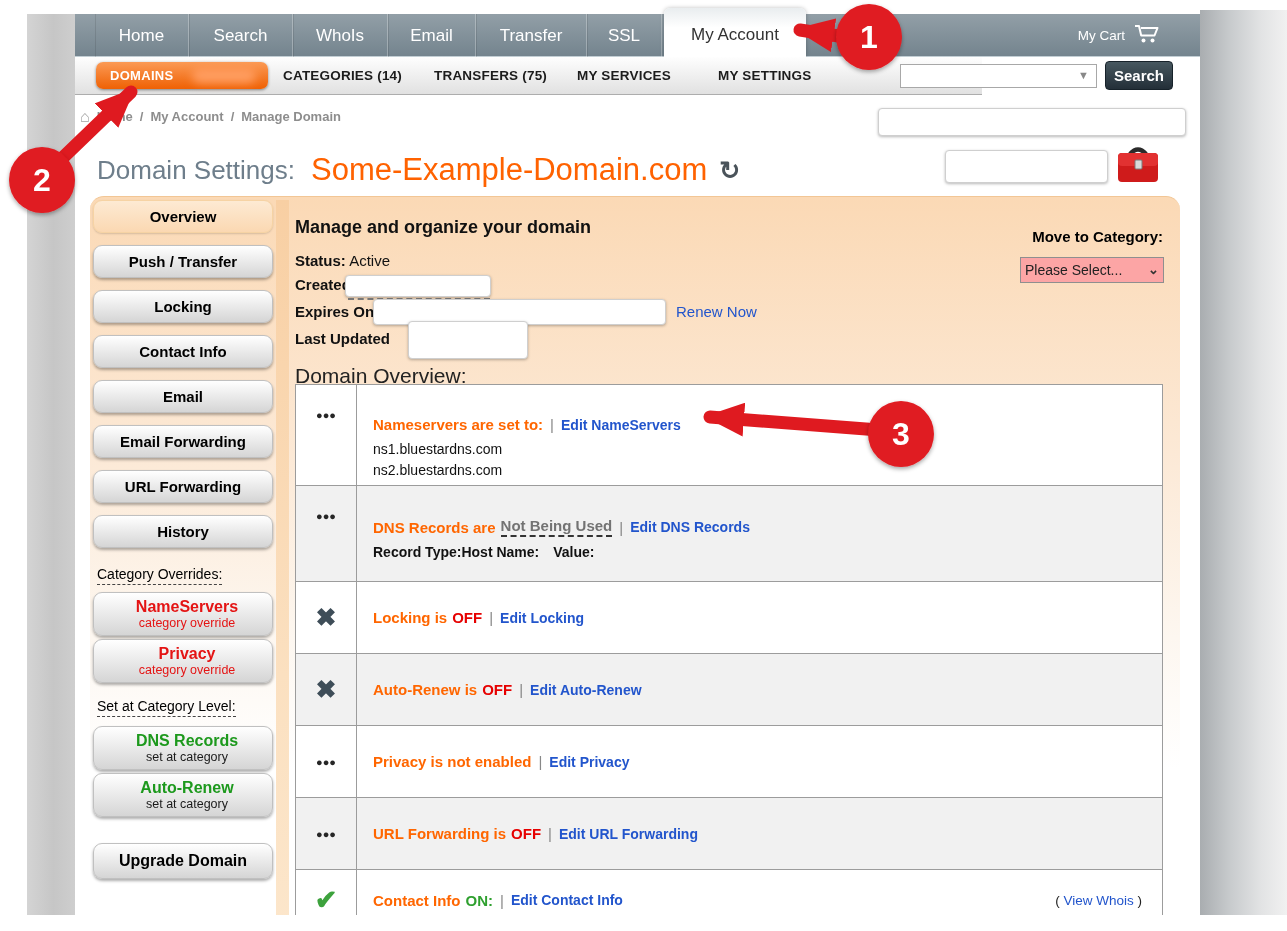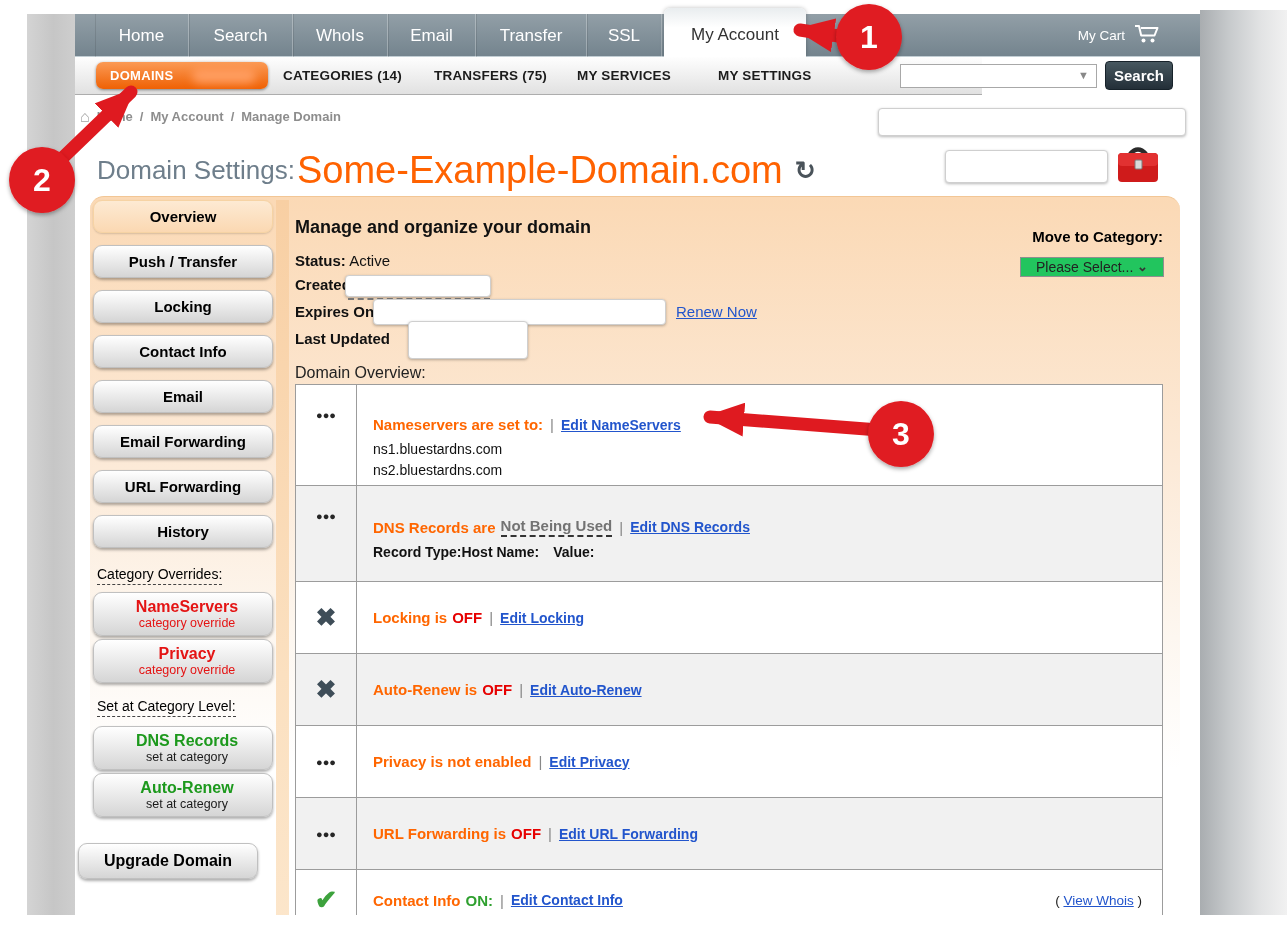--- a/index.html
+++ b/index.html
@@ -51,21 +51,21 @@
             background:linear-gradient(#47575f,#232f38); border:1px solid #17222a; border-radius:4px;
             color:#fff; font-weight:bold; font-size:15px; text-align:center; line-height:27px; cursor:pointer; }
 
   
   .breadcrumb { left:80px; top:109px; display:flex; gap:7px; font-size:13px; font-weight:bold;
             color:#8d8d8d; align-items:center; }
   .crumb { cursor:pointer; }
   .home-glyph { color:#a3a3a3; font-size:16px; line-height:14px; }
   .title-row { left:97px; top:147px; height:46px; display:flex; align-items:center; }
   .title-prefix { font-size:26px; color:#6e7e8b; }
-  .title-domain { font-size:38px; color:#ff6200; margin-left:2px; }
+  .title-domain { font-size:31px; color:#ff6200; margin-left:16px; }
   .refresh-glyph { font-size:25px; color:#4a535a; margin-left:12px; font-weight:bold; cursor:pointer; }
 
   
   .redact { background:#fff; border:1px solid #cfcfcf; border-radius:4px;
             box-shadow:0 1px 3px rgba(0,0,0,.28); }
   .redact-1 { left:878px; top:108px; width:308px; height:28px; }
   .redact-2 { left:945px; top:150px; width:163px; height:33px; }
   .redact-created { left:345px; top:275px; width:146px; height:22px; }
   .redact-expires { left:373px; top:299px; width:293px; height:26px; }
   .redact-updated { left:408px; top:321px; width:120px; height:38px; }
@@ -91,38 +91,38 @@
   .side-label { left:97px; font-size:14px; color:#000; border-bottom:1px dashed #444;
            padding-bottom:2px; z-index:3; }
   .sl-0{top:566px}.sl-1{top:698px}
   .side-btn2 { left:93px; width:180px; height:44px; border-radius:9px;
            background:linear-gradient(#ffffff,#d5d5d5); border:1px solid #c0c0c0;
            box-shadow:0 2px 3px rgba(0,0,0,.32); text-align:center; z-index:3; cursor:pointer;padding-left:8px; }
   .sb-0{top:592px}.sb-1{top:639px}.sb-2{top:726px}.sb-3{top:773px}
   .side-btn2 .l1 { font-size:16px; font-weight:bold; line-height:19px; margin-top:4px; }
   .side-btn2 .l2 { font-size:12.5px; line-height:14px; }
   .red-t { color:#e41414; } .green-t { color:#1d991d; } .black-t { color:#1a1a1a; }
-  .upgrade-btn { left:78px; top:843px; width:180px; height:36px; border-radius:9px;
+  .upgrade-btn { left:93px; top:843px; width:180px; height:36px; border-radius:9px;
            background:linear-gradient(#ffffff,#d5d5d5); border:1px solid #c0c0c0;
            box-shadow:0 2px 3px rgba(0,0,0,.32); font-size:16px; font-weight:bold; color:#000;
            text-align:center; line-height:34px; z-index:3; cursor:pointer; }
 
   
   .z3 { z-index:3; }
   .heading { left:295px; top:217px; font-size:18px; font-weight:bold; color:#111; }
   .info-line { font-size:15px; color:#111; }
   .b { font-weight:bold; }
   .il-status { left:295px; top:252px; } .il-created { left:295px; top:276px; }
   .il-expires { left:295px; top:303px; } .il-updated { left:295px; top:330px; }
   .renew-link { left:676px; top:303px; font-size:15px; }
-  .overview-label { left:295px; top:364px; font-size:16px; color:#222; }
-  a.link { color:#2255cc; text-decoration:underline; cursor:pointer; }
+  .overview-label { left:295px; top:364px; font-size:21px; color:#222; }
+  a.link { color:#2255cc; cursor:pointer; }
   .movecat-label { left:1000px; top:228px; width:163px; text-align:right; font-size:15px; font-weight:bold; }
-  .cat-select { left:1020px; top:257px; width:144px; height:20px; border:1px solid #8f8f8f;
-           background:#22c55e; font-size:14px; color:#222; line-height:24px; padding:0 15px;
+  .cat-select { left:1020px; top:257px; width:144px; height:26px; border:1px solid #8f8f8f;
+           background:#fca5a5; font-size:14px; color:#222; line-height:24px; padding:0 4px;
            display:flex; justify-content:space-between; align-items:center; cursor:pointer; }
   .sel-chevron { font-size:13px; color:#333; font-weight:bold; }
 
   
   .ov-table { left:295px; top:384px; width:868px; border:1px solid #9c9c9c; z-index:3; background:#fff; }
   .trow { display:flex; border-bottom:1px solid #9c9c9c; background:#fff; }
   .trow:last-child { border-bottom:none; }
   .trow.alt { background:#f1f1f1; }
   .r0{height:101px}.r1{height:96px}.r2{height:72px}.r3{height:72px}
   .r4{height:72px}.r5{height:72px}.r6{height:60px}

